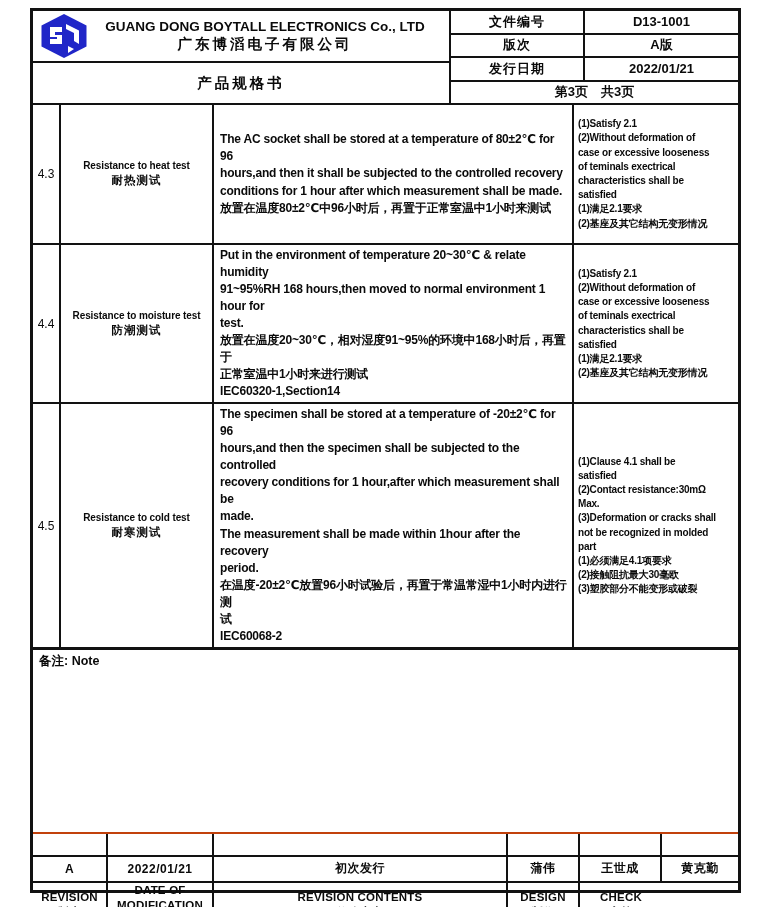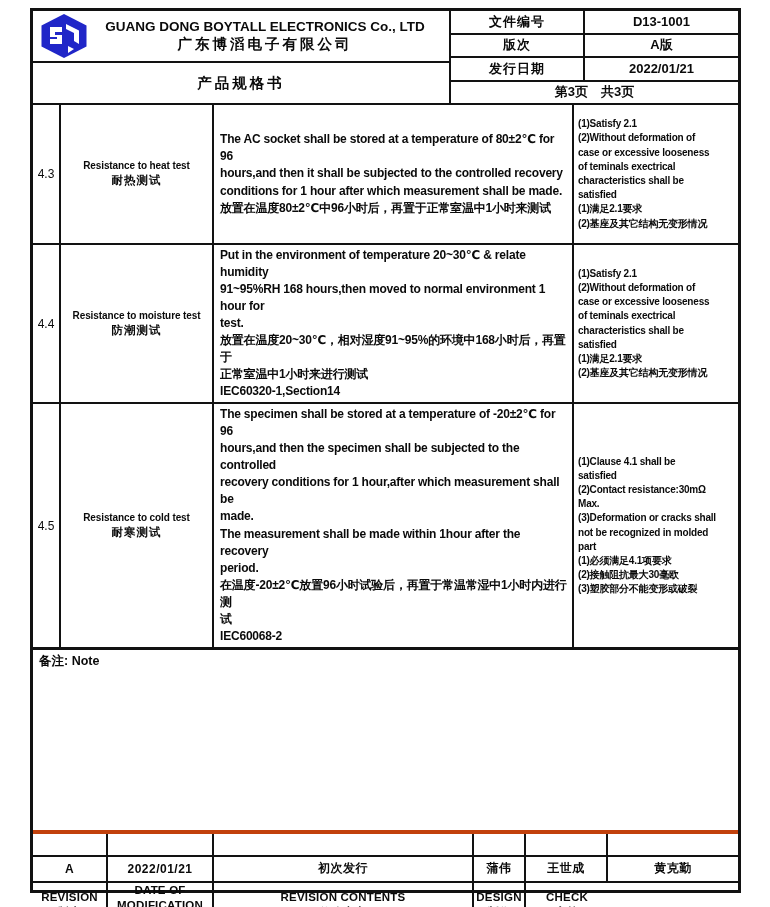--- a/index.html
+++ b/index.html
@@ -40,33 +40,33 @@
   .c-id { width:28px; border-right:2px solid #121212; display:flex; align-items:center; justify-content:center; font-size:12px; font-weight:400; }
   .c-name { width:153px; border-right:2px solid #121212; display:flex; flex-direction:column; align-items:center; justify-content:center; text-align:center; }
   .c-name .en { font-size:10px; letter-spacing:-.1px; white-space:nowrap; }
   .c-name .cn { font-size:11.5px; letter-spacing:1px; margin-top:2px; }
   .c-method { width:360px; border-right:2px solid #121212; display:flex; align-items:center; padding:2px 4px 2px 6px; }
   .c-crit { flex:1; display:flex; align-items:center; padding:2px 2px 2px 4px; }
   .ml { white-space:pre-line; font-size:12px; line-height:1.42; letter-spacing:-.2px; }
   .c-crit .ml { font-size:10px; line-height:1.42; letter-spacing:-.2px; }
 
   
-  .note { flex:0 0 184px; border-bottom:4px solid #c2410c; padding:3px 6px; font-size:12.5px; }
+  .note { flex:0 0 184px; border-bottom:2px solid #c2410c; padding:3px 6px; font-size:12.5px; }
 
   
   .rev { flex:1; display:flex; flex-direction:column; }
   .rev-row { display:flex; border-bottom:2px solid #121212; }
   .rev-row:last-child { border-bottom:none; }
   .rr-empty { flex:0 0 23px; }
   .rr-vals { flex:0 0 26px; }
   .rr-hdr { flex:1; }
   .rc { border-right:2px solid #121212; display:flex; align-items:center; justify-content:center; text-align:center; }
   .rc:last-child { border-right:none; }
-  .rc1 { width:75px; } .rc2 { width:106px; } .rc3 { width:260px; }
-  .rc4 { width:52px; } .rc5 { width:82px; } .rc6 { flex:1; }
+  .rc1 { width:75px; } .rc2 { width:106px; } .rc3 { width:294px; }
+  .rc4 { width:72px; } .rc5 { width:82px; } .rc6 { flex:1; }
   .rr-vals .rc { font-size:12px; letter-spacing:.5px; }
   .rr-hdr .rc { font-size:11.5px; line-height:1.3; white-space:pre-line; letter-spacing:.2px; }
 </style>
 </head>
 <body>
 
 <div class="page">
   <div class="doc">
 
     <div class="hdr">

